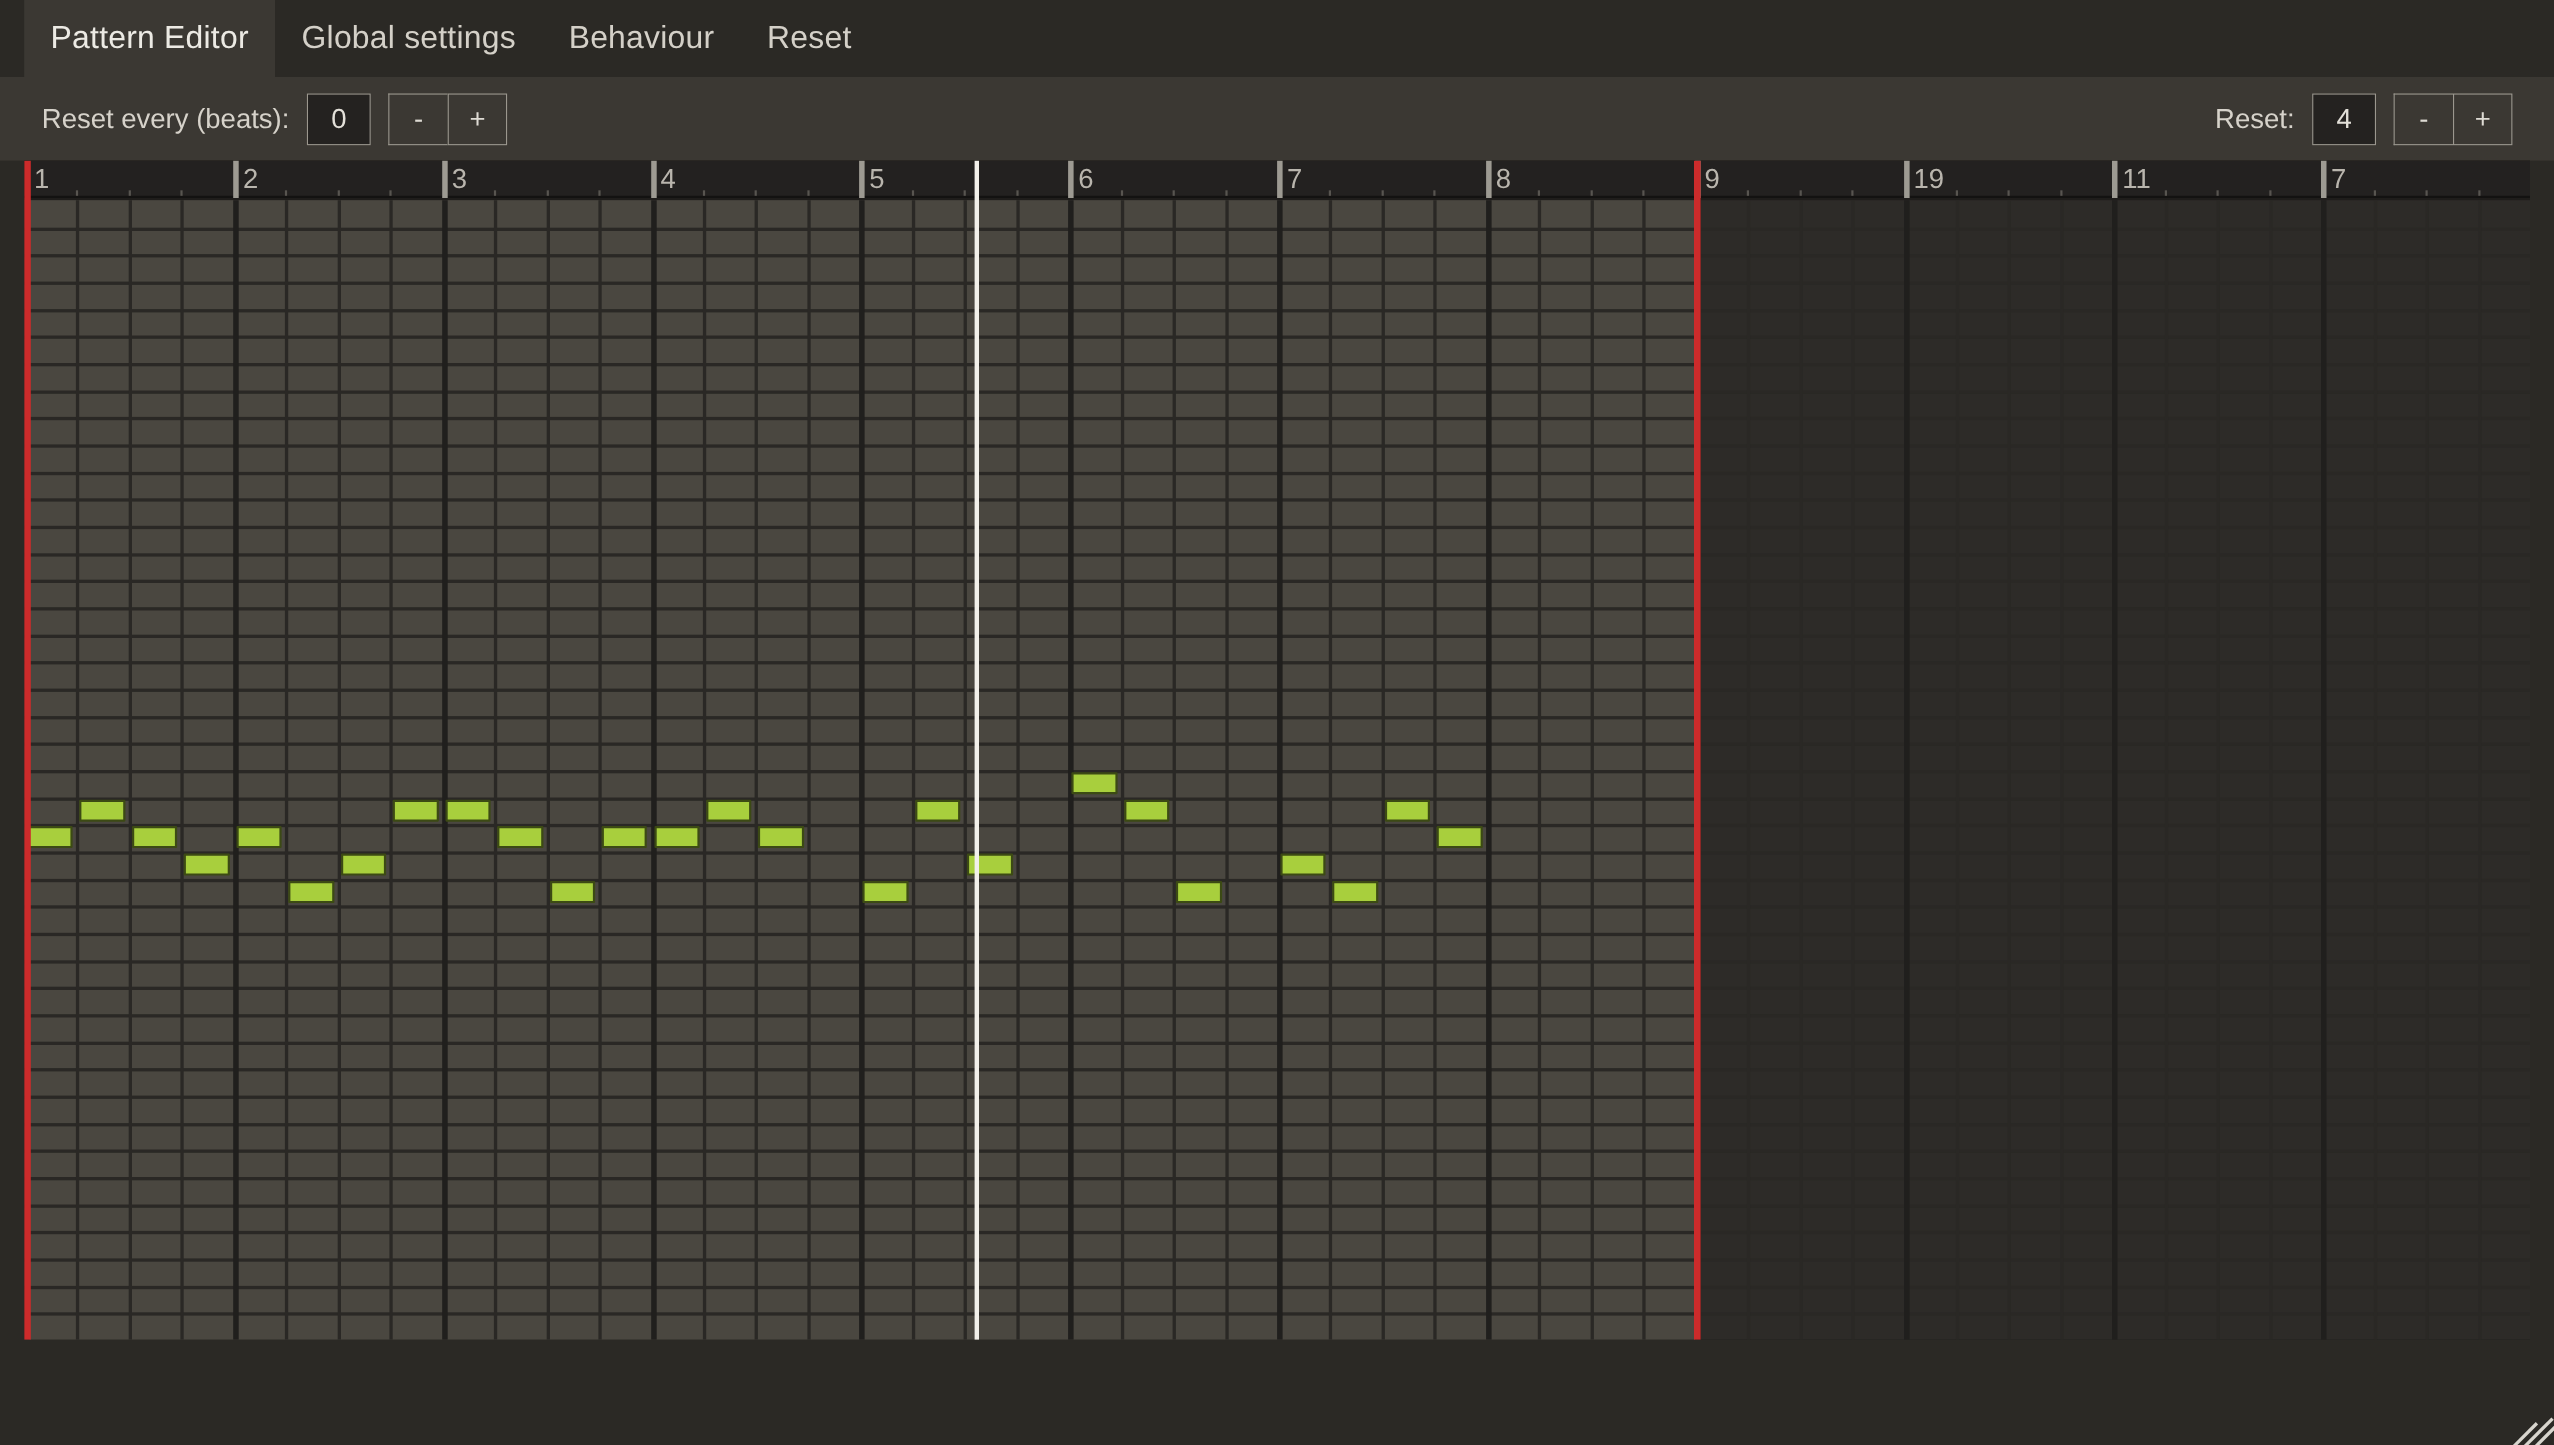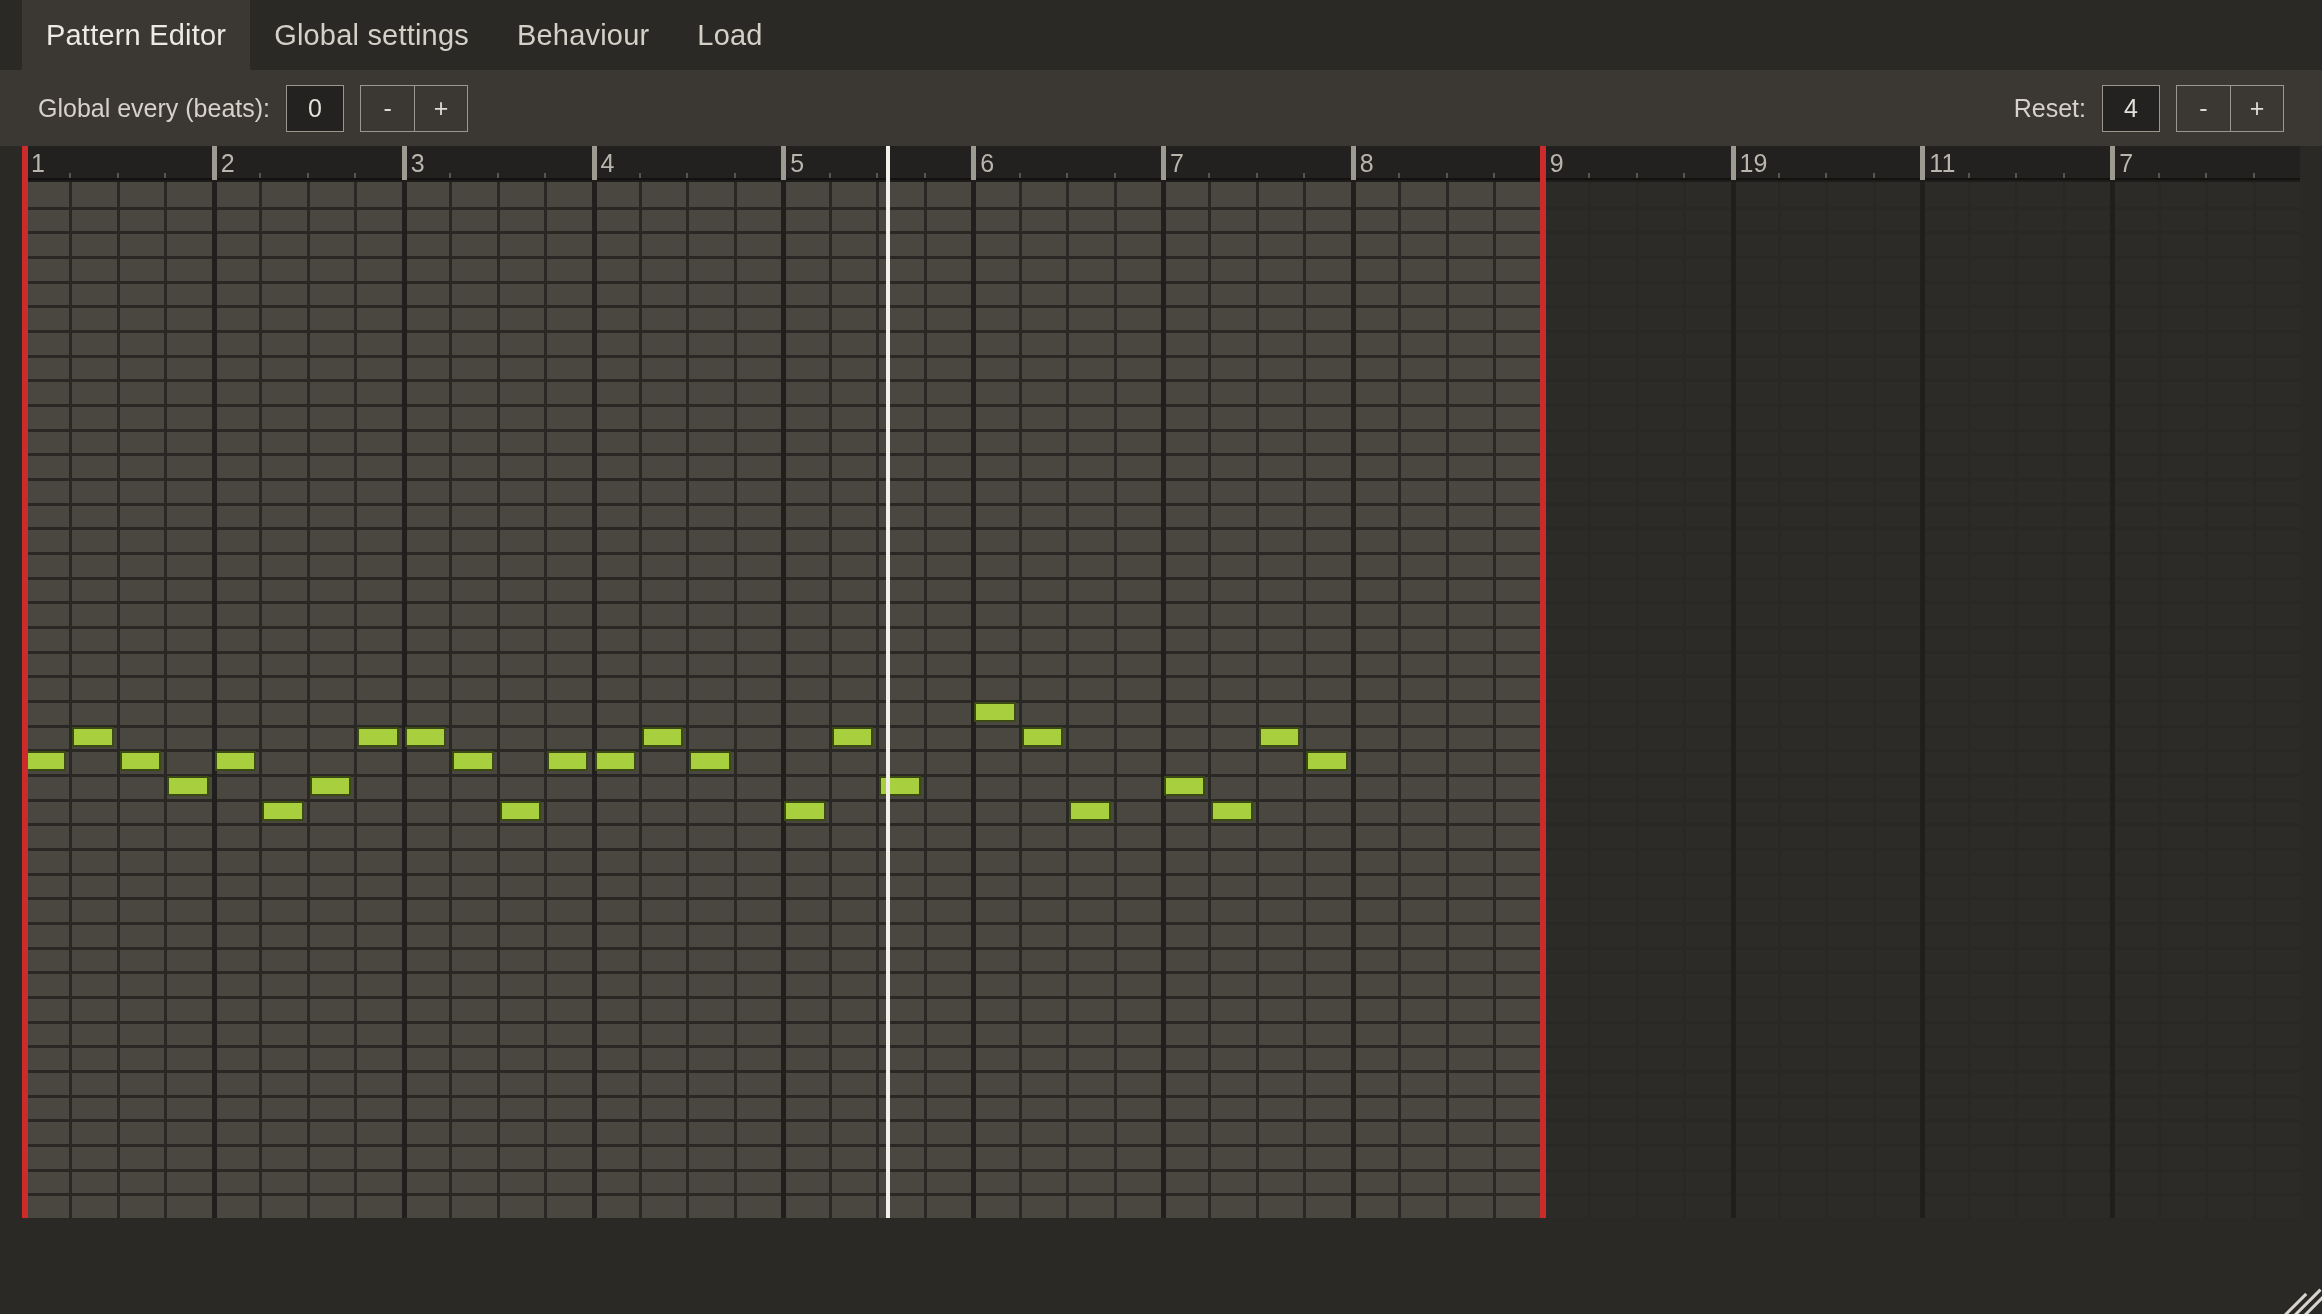--- a/index.html
+++ b/index.html
@@ -172,26 +172,26 @@
 </style>
 </head>
 <body>
 
 <div id="app">
 
   <div id="tabbar">
       <div class="tab active">Pattern Editor</div>
       <div class="tab">Global settings</div>
       <div class="tab">Behaviour</div>
-      <div class="tab">Load</div>
+      <div class="tab">Reset</div>
     </div>
 
   <div id="toolbar">
     <div id="reset-group">
-      <span class="tool-label">Global every (beats):</span>
+      <span class="tool-label">Reset every (beats):</span>
       <div class="numbox">0</div>
       <div class="spinner">
         <div class="spin-btn minus">-</div>
         <div class="spin-btn">+</div>
       </div>
     </div>
 
     <div id="snap-group">
       <span class="tool-label">Reset:</span>
       <div class="numbox">4</div>

